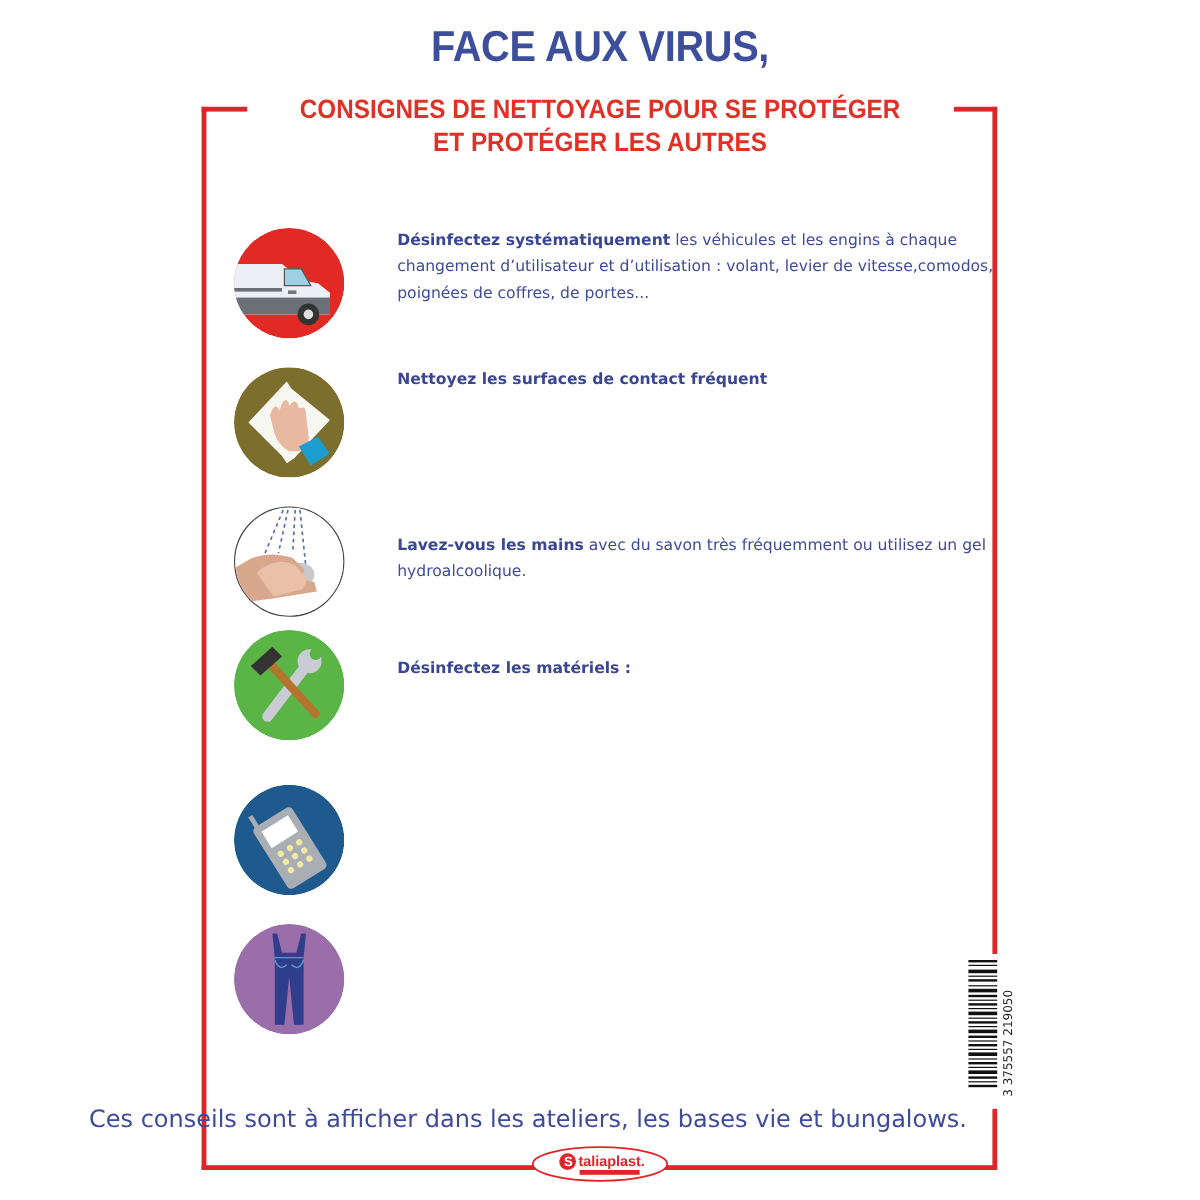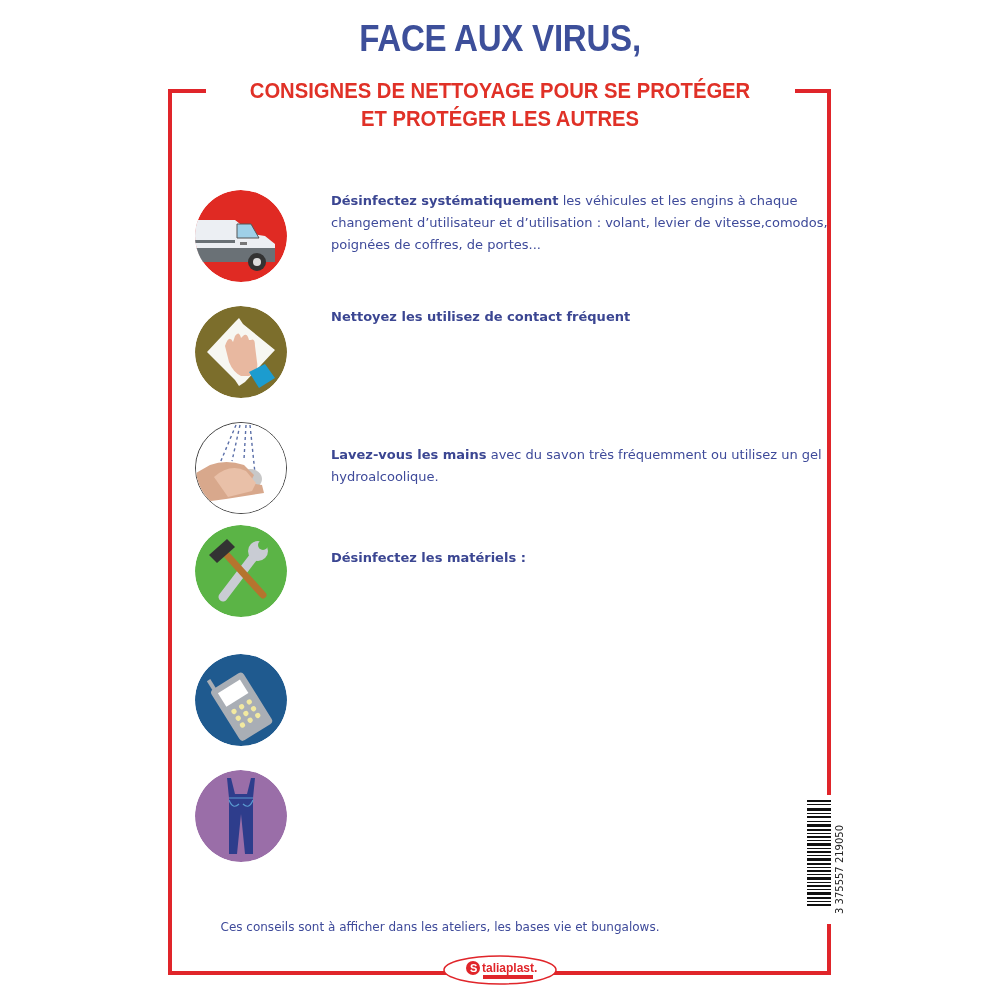--- a/index.html
+++ b/index.html
@@ -5,21 +5,21 @@
   html, body { margin:0; padding:0; background:#ffffff; }
   body { width:1000px; height:1000px; position:relative; overflow:hidden; font-family:"DejaVu Sans", sans-serif; }
   .title { position:absolute; left:0; width:1000px; top:18px; text-align:center; font-family:"Liberation Sans", sans-serif; font-weight:bold; font-size:36px; color:#3d4f9a; letter-spacing:-0.3px; transform:scaleX(0.92); }
   .subtitle { position:absolute; left:0; width:1000px; top:77px; text-align:center; font-family:"Liberation Sans", sans-serif; font-weight:bold; font-size:22px; line-height:28px; color:#e03127; transform:scaleX(0.92); }
   .frame-line { position:absolute; background:#e0252a; }
   .item { position:absolute; left:195px; width:620px; height:95px; }
   .icon { position:absolute; left:0; top:0; width:92px; height:92px; border-radius:50%; overflow:hidden; }
   .icon svg { width:92px; height:92px; display:block; }
   .text { position:absolute; left:104px; font-size:13px; line-height:22px; color:#3e4a9a;margin-left:32px; }
   .text b { font-weight:bold; color:#3b4692; }
-  .footer-note { position:absolute; left:0; width:880px; top:920px; text-align:center; font-size:12px; color:#3e4a9a; }
+  .footer-note { position:absolute; left:0; width:880px; top:920px; text-align:center; font-size:20px; color:#3e4a9a; }
   .barcode { position:absolute; left:805px; top:798px; width:42px; height:118px; }
   .logo { position:absolute; left:443px; top:955px; width:114px; height:30px; }
 </style>
 </head>
 <body>
 
 <div>
 
   <div class="title">FACE AUX VIRUS,</div>
   <div class="subtitle">
@@ -58,21 +58,21 @@
   <div class="item" style="top:306px;">
     <div class="icon">
       <svg viewBox="0 0 92 92">
         <circle cx="46" cy="46" r="46" fill="#7c6e2c"></circle>
         <path d="M12 46 L40 16 L44 12 L48 18 L80 44 L50 76 L44 80 L40 74 Z" fill="#f7f7f2"></path>
         <path d="M30 40 Q34 28 38 36 L40 30 Q44 24 46 32 L48 30 Q52 26 54 34 L56 34 Q60 32 60 40 L62 56 Q64 66 54 70 L46 70 Q38 66 34 56 Z" fill="#e8b8a0"></path>
         <path d="M54 66 L70 58 L80 72 L64 82 Z" fill="#1c9ccf"></path>
       </svg>
     </div>
     <div class="text" style="top:0px; width:460px;">
-      <div><b>Nettoyez les utilisez de contact fréquent</b></div>
+      <div><b>Nettoyez les surfaces de contact fréquent</b></div>
     </div>
   </div>
 
   <div class="item" style="top:422px;">
     <div class="icon" style="border:1.5px solid #444; box-sizing:border-box;">
       <svg viewBox="0 0 92 92">
         <circle cx="46" cy="46" r="46" fill="#ffffff"></circle>
         <g stroke="#5b6fa8" stroke-width="1.4" stroke-dasharray="3 3">
           <line x1="40" y1="2" x2="24" y2="40"></line>
           <line x1="44" y1="2" x2="36" y2="38"></line>

